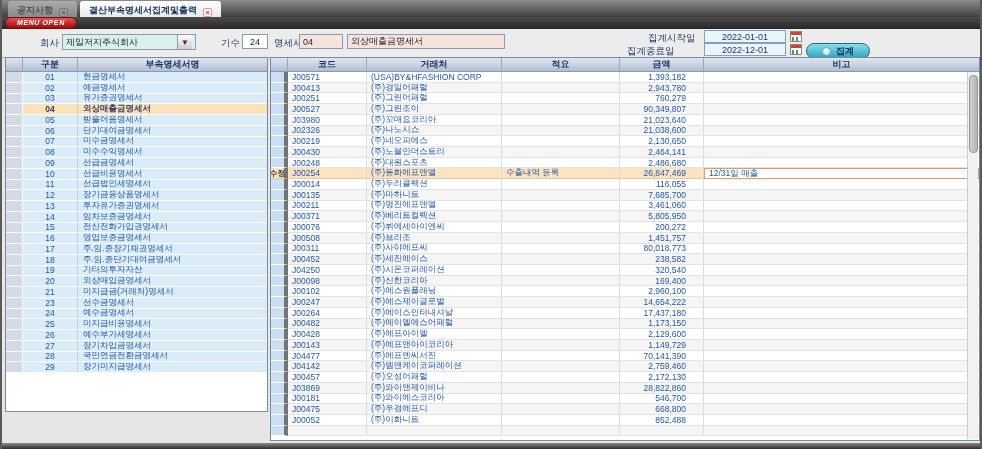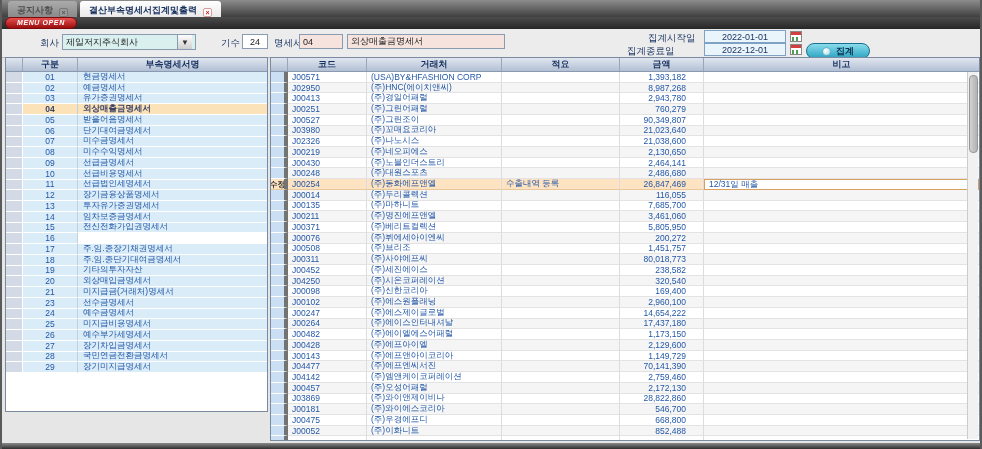--- a/index.html
+++ b/index.html
@@ -199,20 +199,21 @@
           <div class="lc lc-name">임차보증금명세서</div>
         </div>
         <div class="lrow">
           <div class="lc lc-sel"></div>
           <div class="lc lc-code">15</div>
           <div class="lc lc-name">전신전화가입권명세서</div>
         </div>
         <div class="lrow">
           <div class="lc lc-sel"></div>
           <div class="lc lc-code">16</div>
+          <div class="lc lc-name">영업보증금명세서</div>
         </div>
         <div class="lrow">
           <div class="lc lc-sel"></div>
           <div class="lc lc-code">17</div>
           <div class="lc lc-name">주.임.종장기채권명세서</div>
         </div>
         <div class="lrow">
           <div class="lc lc-sel"></div>
           <div class="lc lc-code">18</div>
           <div class="lc lc-name">주.임.종단기대여금명세서</div>
@@ -283,28 +284,20 @@
         <div class="rrow">
           <div class="rc rc-sel"></div>
           <div class="rc rc-code">J00571</div>
           <div class="rc rc-name">(USA)BY&amp;HFASHION CORP</div>
           <div class="rc rc-desc"></div>
           <div class="rc rc-amt">1,393,182</div>
           <div class="rc rc-note"></div>
         </div>
         <div class="rrow">
           <div class="rc rc-sel"></div>
-          <div class="rc rc-code">J02950</div>
-          <div class="rc rc-name">(주)HNC(에이치앤씨)</div>
-          <div class="rc rc-desc"></div>
-          <div class="rc rc-amt">8,987,268</div>
-          <div class="rc rc-note"></div>
-        </div>
-        <div class="rrow">
-          <div class="rc rc-sel"></div>
           <div class="rc rc-code">J00413</div>
           <div class="rc rc-name">(주)경일어패럴</div>
           <div class="rc rc-desc"></div>
           <div class="rc rc-amt">2,943,780</div>
           <div class="rc rc-note"></div>
         </div>
         <div class="rrow">
           <div class="rc rc-sel"></div>
           <div class="rc rc-code">J00251</div>
           <div class="rc rc-name">(주)그린어패럴</div>

